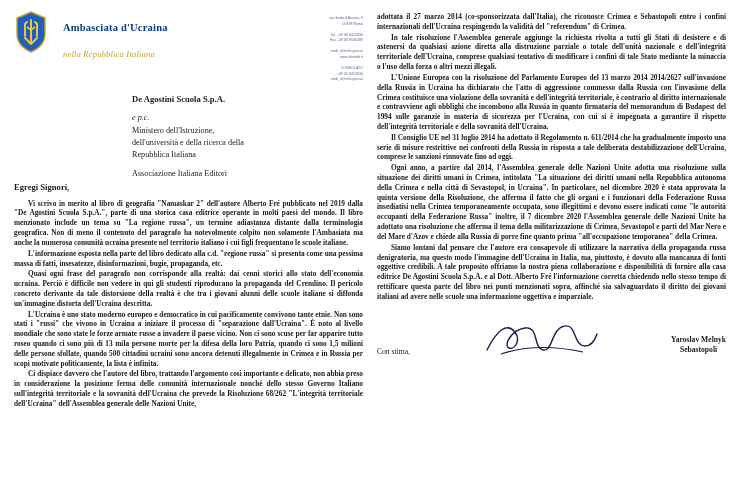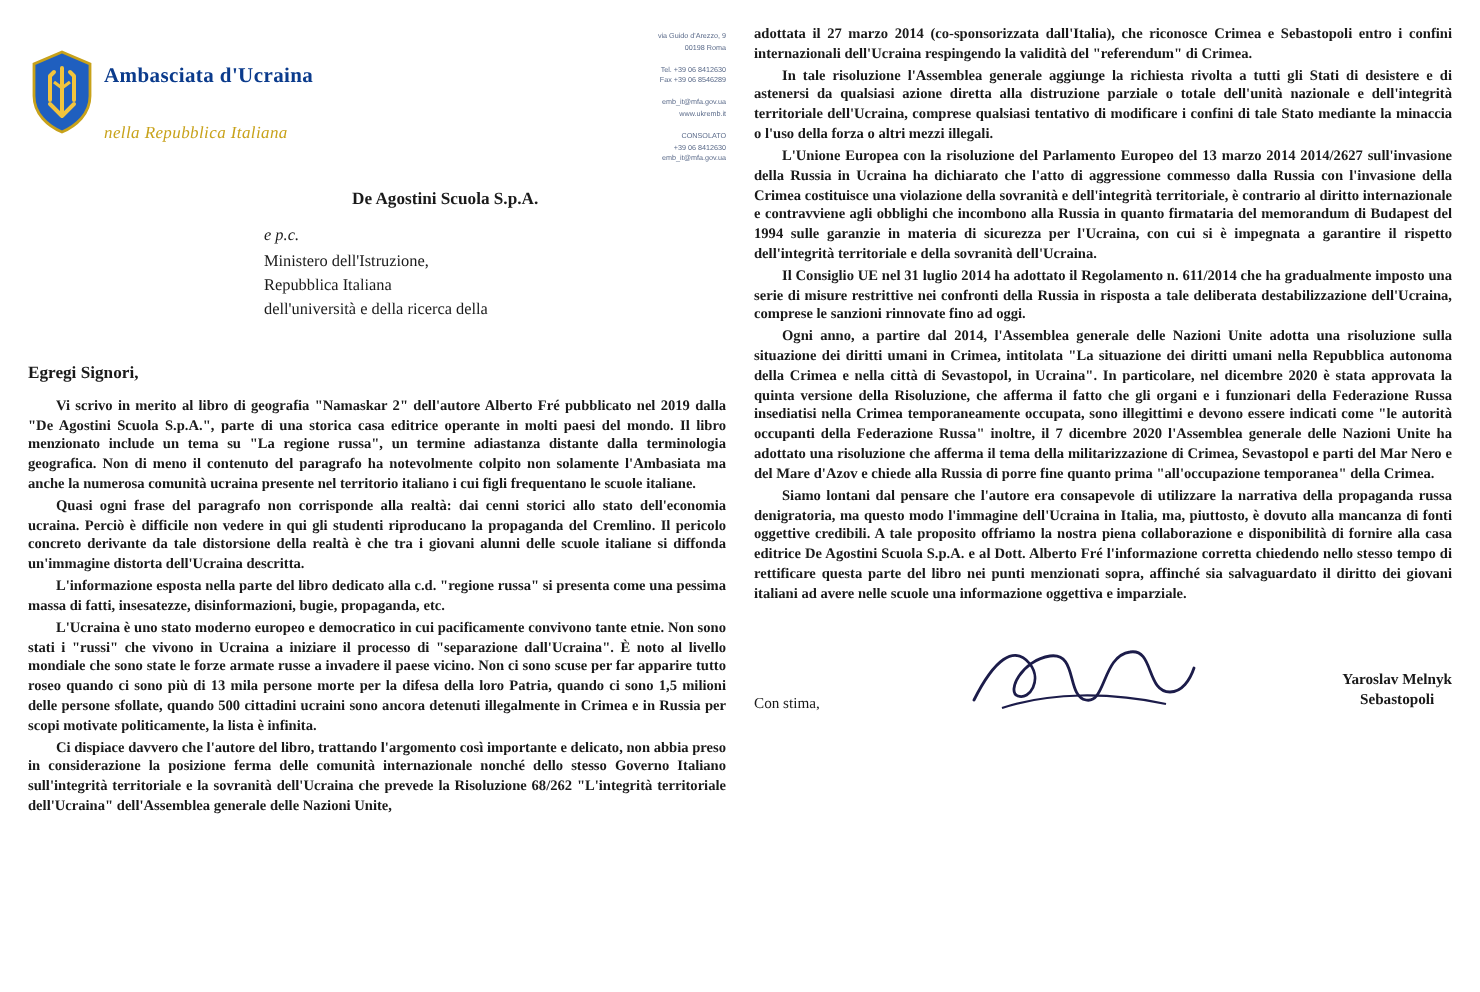--- a/index.html
+++ b/index.html
@@ -27,22 +27,22 @@
     width: 353px;
     box-sizing: border-box;
   }
   .col-right {
     padding-top: 2px;
   }
 
   
   .letterhead {
     display: flex;
-    align-items: center;
-    gap: 4px;
+    align-items: flex-start;
+    gap: 15px;
     margin-bottom: 10px;
   }
   .crest {
     width: 34px;
     height: 44px;
     flex: 0 0 34px;
     position: relative;
   }
   .crest svg { display: block; }
   .lh-text {
@@ -78,34 +78,33 @@
   
   .addressee {
     margin: 2px 0 0 118px;
     font-size: 8.2px;
     line-height: 1.45;
   }
   .addressee .name {
     font-weight: bold;
     font-size: 8.6px;
     margin-bottom: 7px;
-    margin-left: 44px;
   }
   .addressee .epc {
     font-style: italic;
     margin-bottom: 1px;
   }
   .addressee .org {
     margin-top: 7px;
   }
 
   .salutation {
     font-weight: bold;
     font-size: 8.6px;
-    margin: 20px 0 7px 0;
+    margin: 2px 0 7px 0;
   }
 
   
   p.body {
     margin: 0 0 0 0;
     font-size: 7.3px;
     line-height: 1.345;
     text-align: justify;
     text-indent: 14px;
     hyphens: auto;
@@ -171,29 +170,30 @@
 
 CONSOLATO
 +39 06 8412630
 emb_it@mfa.gov.ua</div>
     </div>
 
     <div class="addressee">
       <div class="name">De Agostini Scuola S.p.A.</div>
       <div class="epc">e p.c.</div>
       <div>Ministero dell'Istruzione,</div>
+      <div>dell'università e della ricerca della</div>
       <div>Repubblica Italiana</div>
-      <div>dell'università e della ricerca della</div>
+      <div class="org">Associazione Italiana Editori</div>
     </div>
 
     <div class="salutation">Egregi Signori,</div>
 
     <p class="body">Vi scrivo in merito al libro di geografia "Namaskar 2" dell'autore Alberto Fré pubblicato nel 2019 dalla "De Agostini Scuola S.p.A.", parte di una storica casa editrice operante in molti paesi del mondo. Il libro menzionato include un tema su "La regione russa", un termine adiastanza distante dalla terminologia geografica. Non di meno il contenuto del paragrafo ha notevolmente colpito non solamente l'Ambasiata ma anche la numerosa comunità ucraina presente nel territorio italiano i cui figli frequentano le scuole italiane.</p>
+    <p class="body">L'informazione esposta nella parte del libro dedicato alla c.d. "regione russa" si presenta come una pessima massa di fatti, insesatezze, disinformazioni, bugie, propaganda, etc.</p>
     <p class="body">Quasi ogni frase del paragrafo non corrisponde alla realtà: dai cenni storici allo stato dell'economia ucraina. Perciò è difficile non vedere in qui gli studenti riproducano la propaganda del Cremlino. Il pericolo concreto derivante da tale distorsione della realtà è che tra i giovani alunni delle scuole italiane si diffonda un'immagine distorta dell'Ucraina descritta.</p>
-    <p class="body">L'informazione esposta nella parte del libro dedicato alla c.d. "regione russa" si presenta come una pessima massa di fatti, insesatezze, disinformazioni, bugie, propaganda, etc.</p>
     <p class="body">L'Ucraina è uno stato moderno europeo e democratico in cui pacificamente convivono tante etnie. Non sono stati i "russi" che vivono in Ucraina a iniziare il processo di "separazione dall'Ucraina". È noto al livello mondiale che sono state le forze armate russe a invadere il paese vicino. Non ci sono scuse per far apparire tutto roseo quando ci sono più di 13 mila persone morte per la difesa della loro Patria, quando ci sono 1,5 milioni delle persone sfollate, quando 500 cittadini ucraini sono ancora detenuti illegalmente in Crimea e in Russia per scopi motivate politicamente, la lista è infinita.</p>
     <p class="body">Ci dispiace davvero che l'autore del libro, trattando l'argomento così importante e delicato, non abbia preso in considerazione la posizione ferma delle comunità internazionale nonché dello stesso Governo Italiano sull'integrità territoriale e la sovranità dell'Ucraina che prevede la Risoluzione 68/262 "L'integrità territoriale dell'Ucraina" dell'Assemblea generale delle Nazioni Unite,</p>
   </div>
 
   <div class="col col-right">
     <p class="body noindent">adottata il 27 marzo 2014 (co-sponsorizzata dall'Italia), che riconosce Crimea e Sebastopoli entro i confini internazionali dell'Ucraina respingendo la validità del "referendum" di Crimea.</p>
     <p class="body">In tale risoluzione <b>l'Assemblea generale aggiunge la richiesta rivolta a tutti gli Stati di desistere e di astenersi da qualsiasi azione diretta alla distruzione parziale o totale dell'unità nazionale e dell'integrità territoriale dell'Ucraina, comprese qualsiasi tentativo di modificare i confini di tale Stato mediante la minaccia o l'uso della forza o altri mezzi illegali.</b></p>
     <p class="body">L'Unione Europea con la risoluzione del Parlamento Europeo del 13 marzo 2014 2014/2627 sull'invasione della Russia in Ucraina ha dichiarato che l'atto di aggressione commesso dalla Russia con l'invasione della Crimea costituisce una violazione della sovranità e dell'integrità territoriale, è contrario al diritto internazionale e contravviene agli obblighi che incombono alla Russia in quanto firmataria del memorandum di Budapest del 1994 sulle garanzie in materia di sicurezza per l'Ucraina, con cui si è impegnata a garantire il rispetto dell'integrità territoriale e della sovranità dell'Ucraina.</p>
     <p class="body">Il Consiglio UE nel 31 luglio 2014 ha adottato il Regolamento n. 611/2014 che ha gradualmente imposto una serie di misure restrittive nei confronti della Russia in risposta a tale deliberata destabilizzazione dell'Ucraina, comprese le sanzioni rinnovate fino ad oggi.</p>
     <p class="body">Ogni anno, a partire dal 2014, l'Assemblea generale delle Nazioni Unite adotta una risoluzione sulla situazione dei diritti umani in Crimea, intitolata "La situazione dei diritti umani nella Repubblica autonoma della Crimea e nella città di Sevastopol, in Ucraina". In particolare, nel dicembre 2020 è stata approvata la quinta versione della Risoluzione, che afferma il fatto che gli organi e i funzionari della Federazione Russa insediatisi nella Crimea temporaneamente occupata, sono illegittimi e devono essere indicati come "le autorità occupanti della Federazione Russa" inoltre, il 7 dicembre 2020 l'Assemblea generale delle Nazioni Unite ha adottato una risoluzione che afferma il tema della militarizzazione di Crimea, Sevastopol e parti del Mar Nero e del Mare d'Azov e chiede alla Russia di porre fine quanto prima "all'occupazione temporanea" della Crimea.</p>

